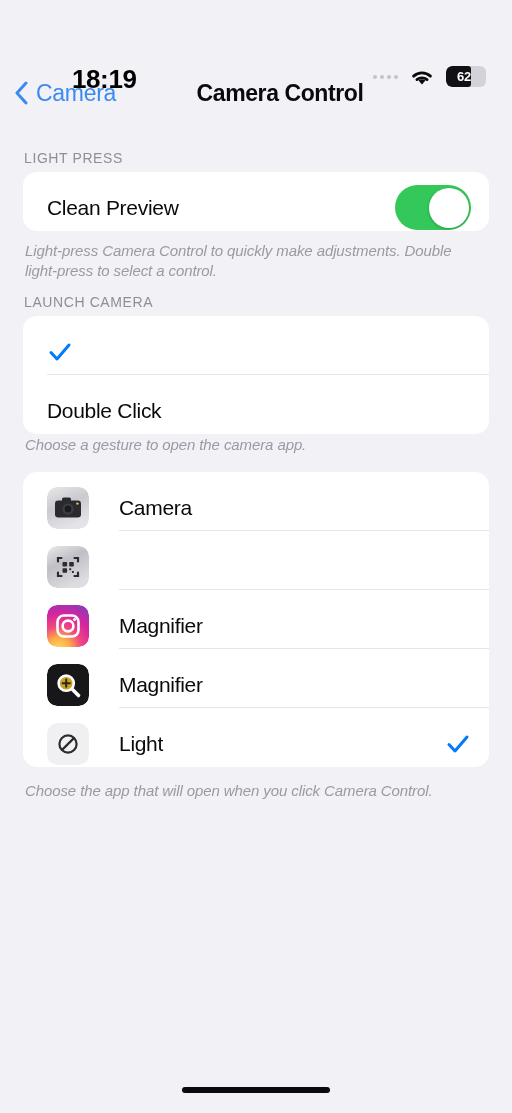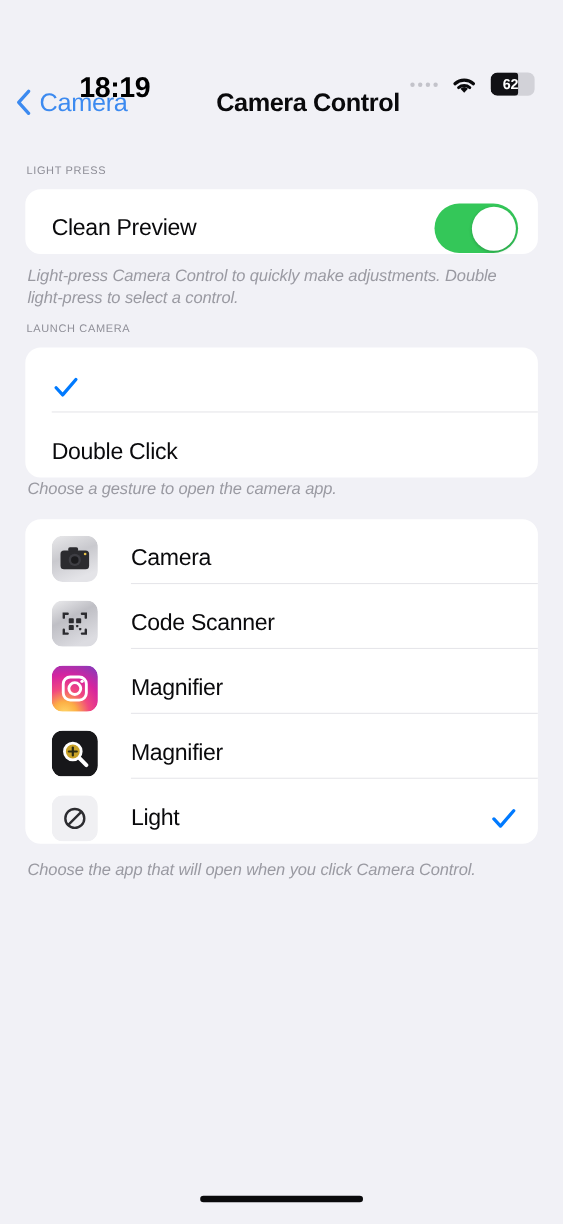--- a/index.html
+++ b/index.html
@@ -70,21 +70,21 @@
     position:absolute; left:0; right:0; top:0; height:42px;
     display:flex; align-items:center; justify-content:center;
     font-size:23px; font-weight:bold; color:#0A0A0C;
     letter-spacing:-0.4px;
     padding-left:48px;
   }
 
   
   .section-header {
     padding:0 0 0 24px;
-    font-size:10px; color:#8E8E97;
+    font-size:14px; color:#8E8E97;
     letter-spacing:0.6px;
   }
   .card {
     margin:0 23px;
     background:#FFFFFF;
     border-radius:14px;
     overflow:hidden;
   }
   .footnote {
     padding:11px 25px 0 25px;
@@ -268,21 +268,20 @@
             </g>
             <g fill="#2C2C30">
               <rect x="15.5" y="16" width="4.6" height="4.6" rx="0.8"></rect>
               <rect x="22.2" y="16" width="4.6" height="4.6" rx="0.8"></rect>
               <rect x="15.5" y="22.2" width="4.6" height="4.6" rx="0.8"></rect>
               <rect x="22.2" y="22.2" width="2" height="2" rx="0.4"></rect>
               <rect x="24.9" y="24.9" width="2" height="2" rx="0.4"></rect>
             </g>
           </svg>
         </span>
-        <span class="row-label">Code Scanner</span>
         <span class="sep inset-icon"></span>
       </div>
 
       <div class="row">
         <span class="app-icon">
           <svg viewBox="0 0 42 42">
             <defs>
               <radialGradient id="gInsta" cx="0.28" cy="1.05" r="1.2">
                 <stop offset="0%" stop-color="#FFD86B"></stop>
                 <stop offset="22%" stop-color="#FCAF45"></stop>

